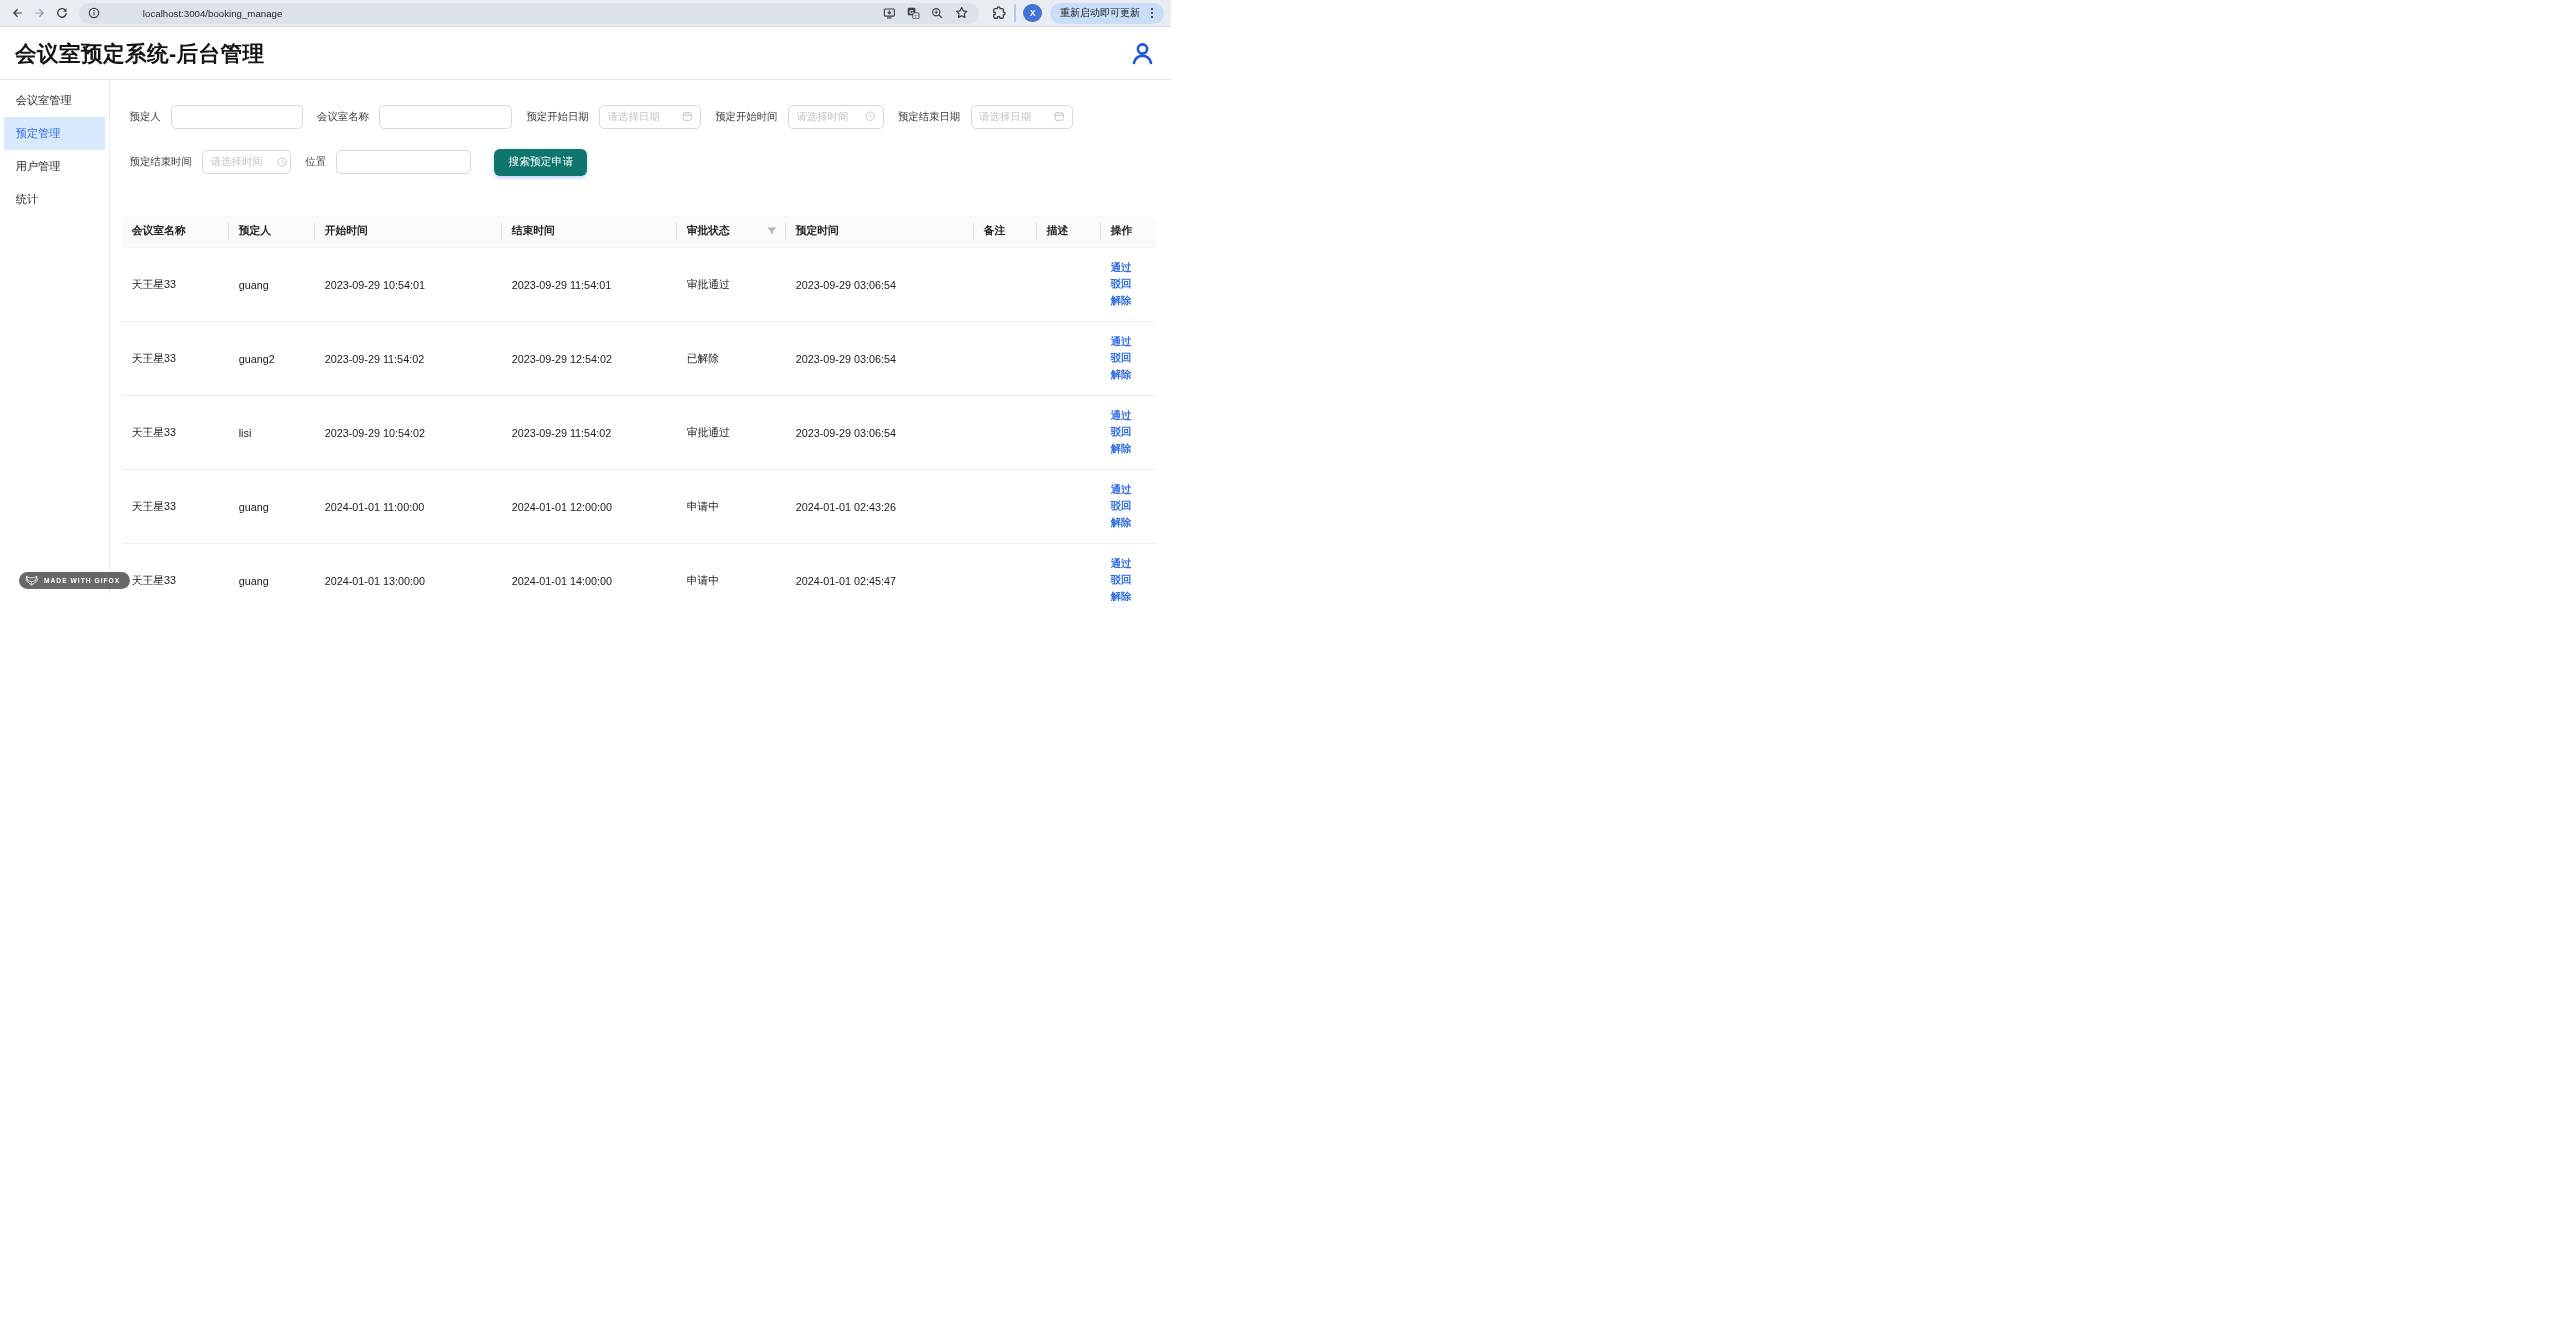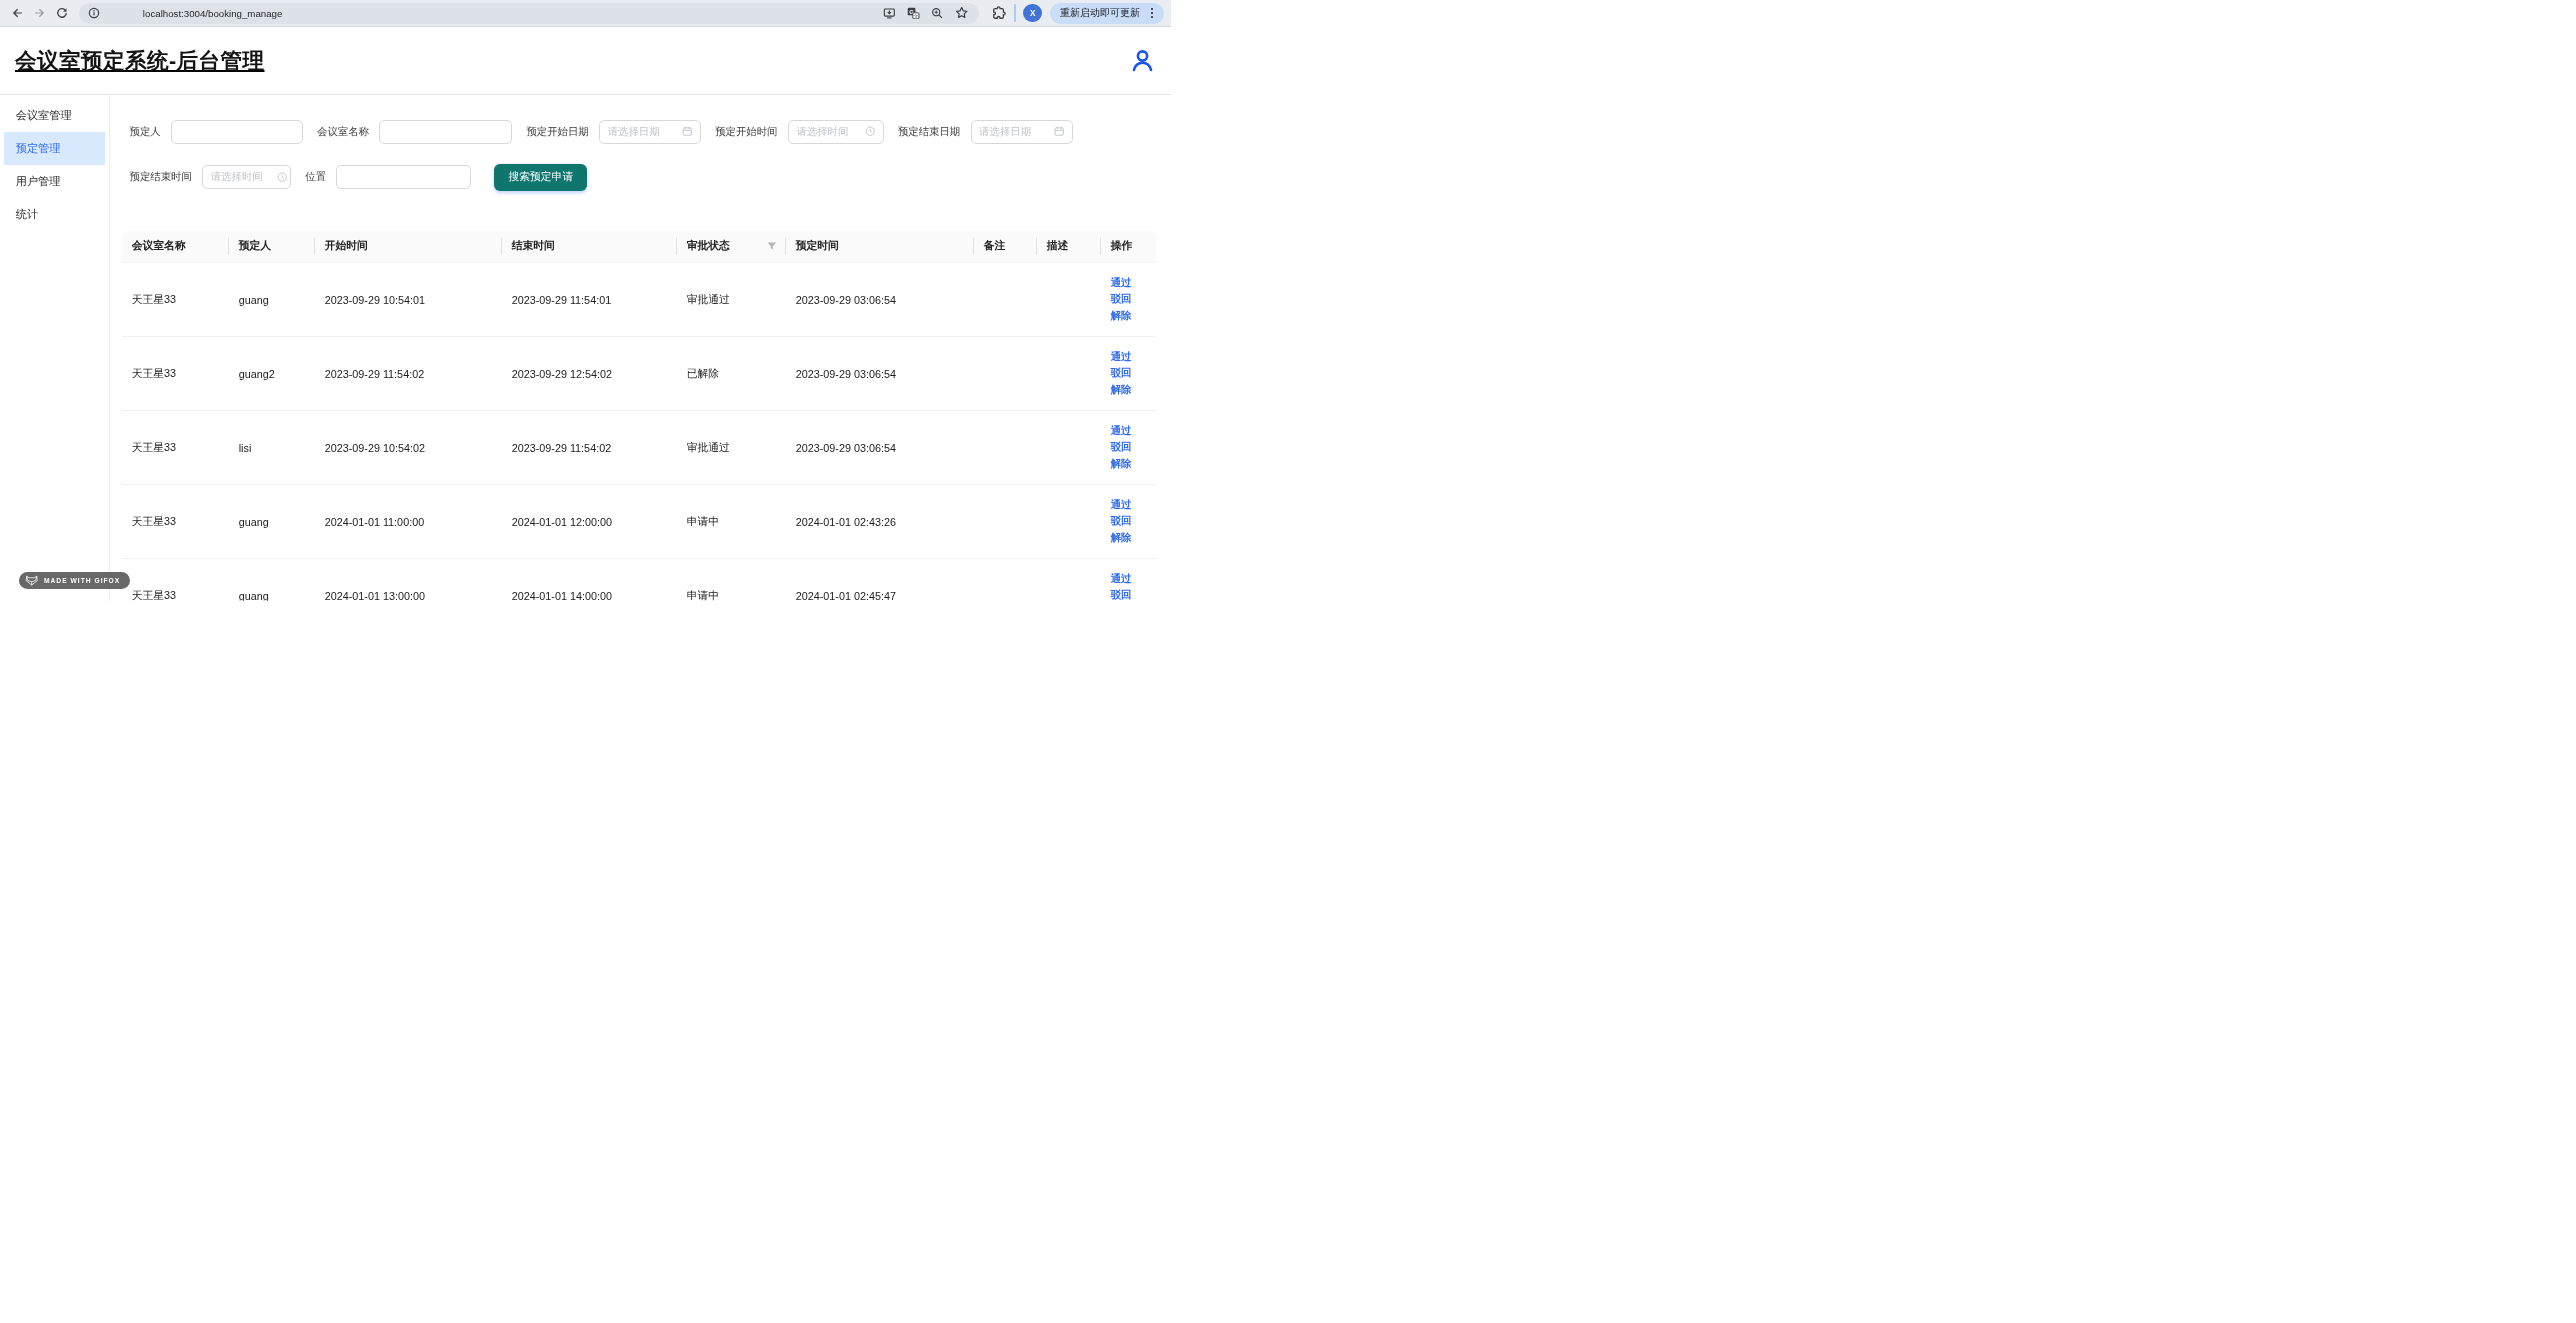--- a/index.html
+++ b/index.html
@@ -18,22 +18,22 @@
   .mini-divider { width:2.2px; height:18px; border-radius:1.5px; background:#aec8f1; }
   .avatar-circle { width:18.7px; height:18.7px; border-radius:50%; background:#4273d6; color:#fff;
     font-size:8.2px; font-weight:700; display:flex; align-items:center; justify-content:center; }
   .update-chip { height:21px; border-radius:10.4px; background:#c9dcf8; display:flex; align-items:center;
     gap:7.5px; padding:0 6.7px 0 10.4px; }
   .chip-label { font-size:10px; color:#17181b; white-space:nowrap; }
   .chip-dots { display:flex; flex-direction:column; gap:1.9px; padding:3px 3.7px; }
   .chip-dots i { width:1.9px; height:1.9px; border-radius:50%; background:#20242c; }
 
   
-  .app-header { height:68px; background:#fff; border-bottom:0.7px solid #e6e6e6;
-    display:flex; align-items:center; padding:0 15px;text-decoration:underline; }
+  .app-header { height:53px; background:#fff; border-bottom:0.7px solid #e6e6e6;
+    display:flex; align-items:center; padding:0 15px; }
   .app-title { font-size:21.6px; font-weight:700; color:#141414; letter-spacing:0.4px; }
   .header-user { margin-left:auto; display:flex; align-items:center; }
 
   
   .app-body { display:flex; height:513px; }
   .sidebar { width:110px; border-right:0.7px solid #ededed; padding-top:3.7px; flex-shrink:0; }
   .side-item { height:33px; display:flex; align-items:center; padding-left:15.7px;
     font-size:11.2px; color:#2b2b2b; cursor:pointer; }
   .side-item.active { margin:0 3.7px; padding-left:12px; border-radius:0;
     background:#d8e9fd; color:#2e6bf0; }

